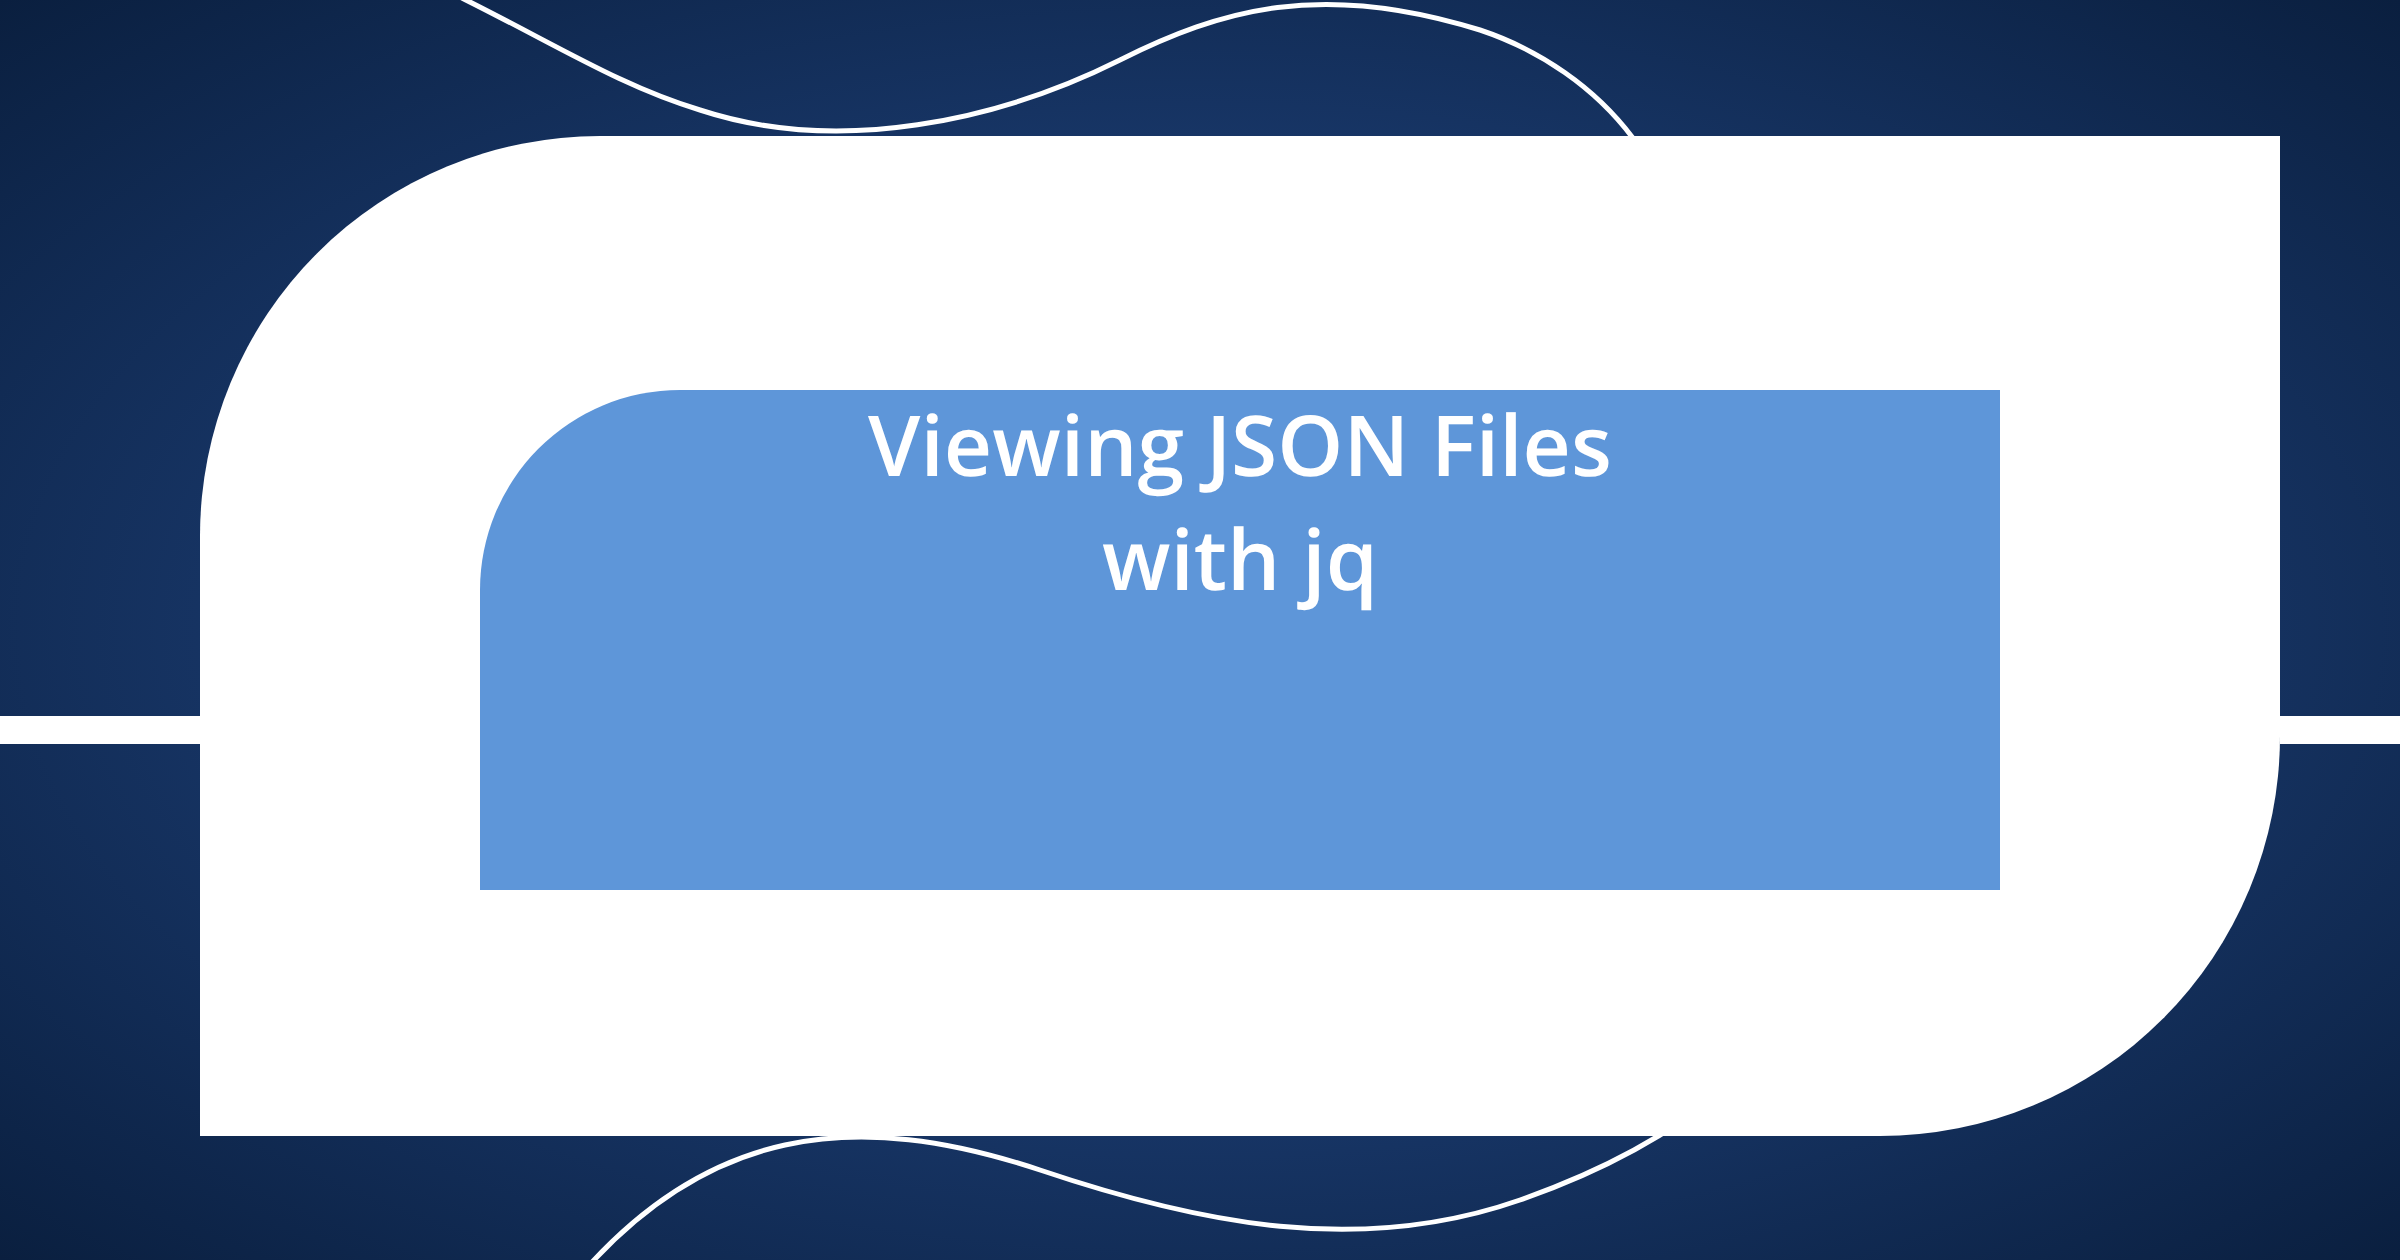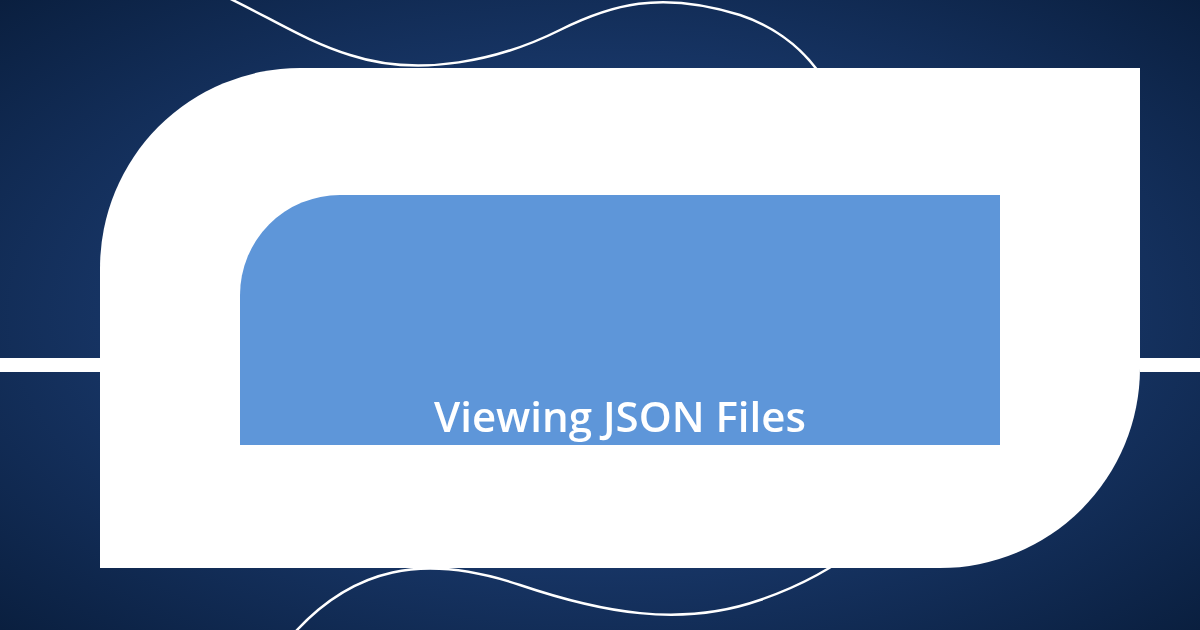--- a/index.html
+++ b/index.html
@@ -43,21 +43,21 @@
     }
     .inner-shape {
       position: absolute;
       left: 240px;
       top: 195px;
       width: 760px;
       height: 250px;
       background: #5e96d9;
       border-top-left-radius: 100px;
       display: flex;
-      align-items: flex-end;
+      align-items: flex-start;
       justify-content: center;
     }
     .title {
       color: white;
       font-size: 42px;
       font-weight: 600;
       text-align: center;
       line-height: 1.35;
     }
     .curve-svg {
@@ -73,19 +73,20 @@
 <body>
 
 <div class="horizontal-line-left"></div>
 <div class="horizontal-line-right"></div>
 
 <div class="outer-shape"></div>
 
 <div class="inner-shape">
   <div class="title">
     <span>Viewing JSON Files</span><br>
+    <span>with jq</span>
   </div>
 </div>
 
 <svg class="curve-svg" viewBox="0 0 1200 630">
   <path d="M 190 -20 C 260 10, 300 40, 350 55 C 420 78, 500 60, 560 30 C 610 5, 660 -10, 740 15 C 800 35, 850 90, 840 160" stroke="white" stroke-width="2.5" fill="none"></path>
   <path d="M 280 650 C 350 560, 430 555, 520 585 C 600 612, 680 628, 760 600 C 840 572, 900 525, 910 470" stroke="white" stroke-width="2.5" fill="none"></path>
 </svg>
 
 </body></html>

